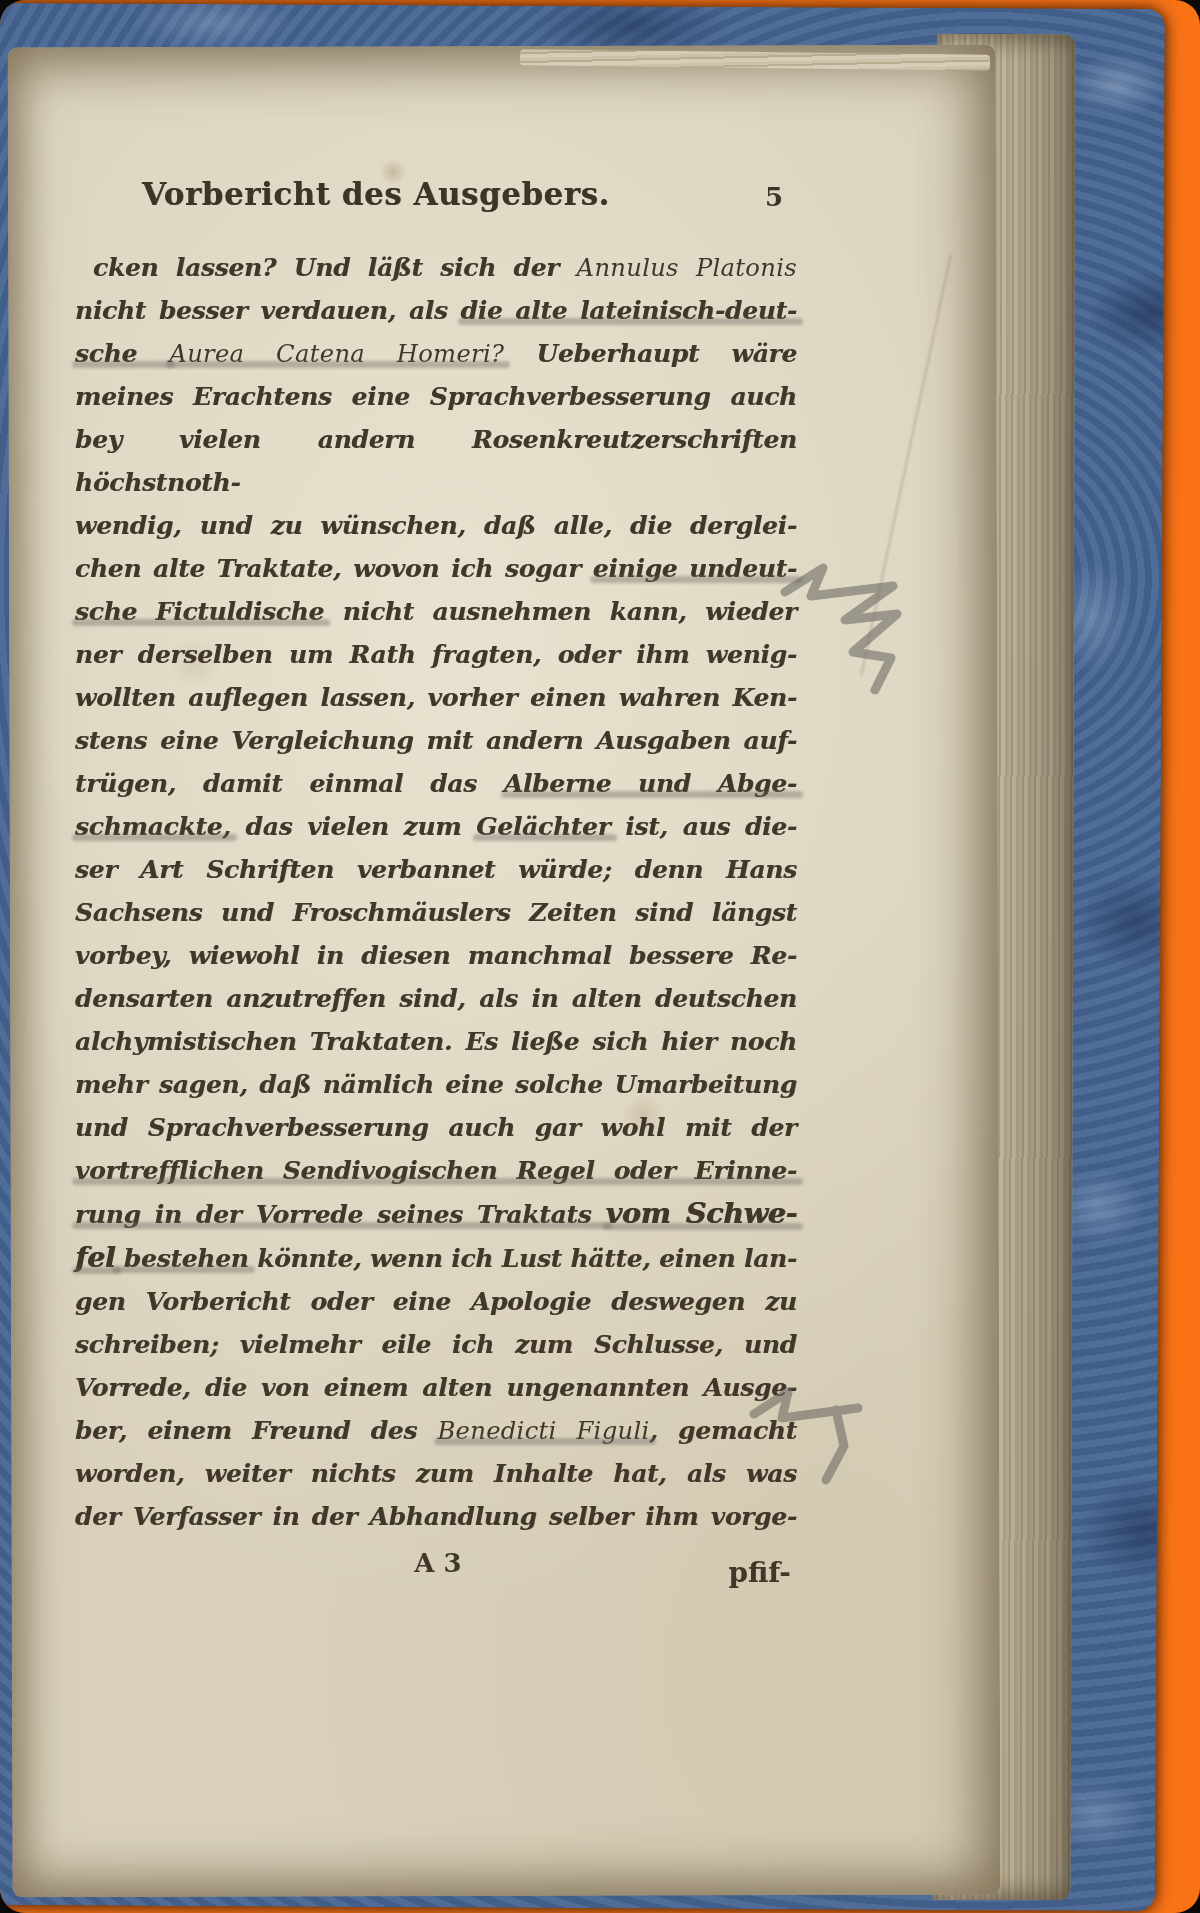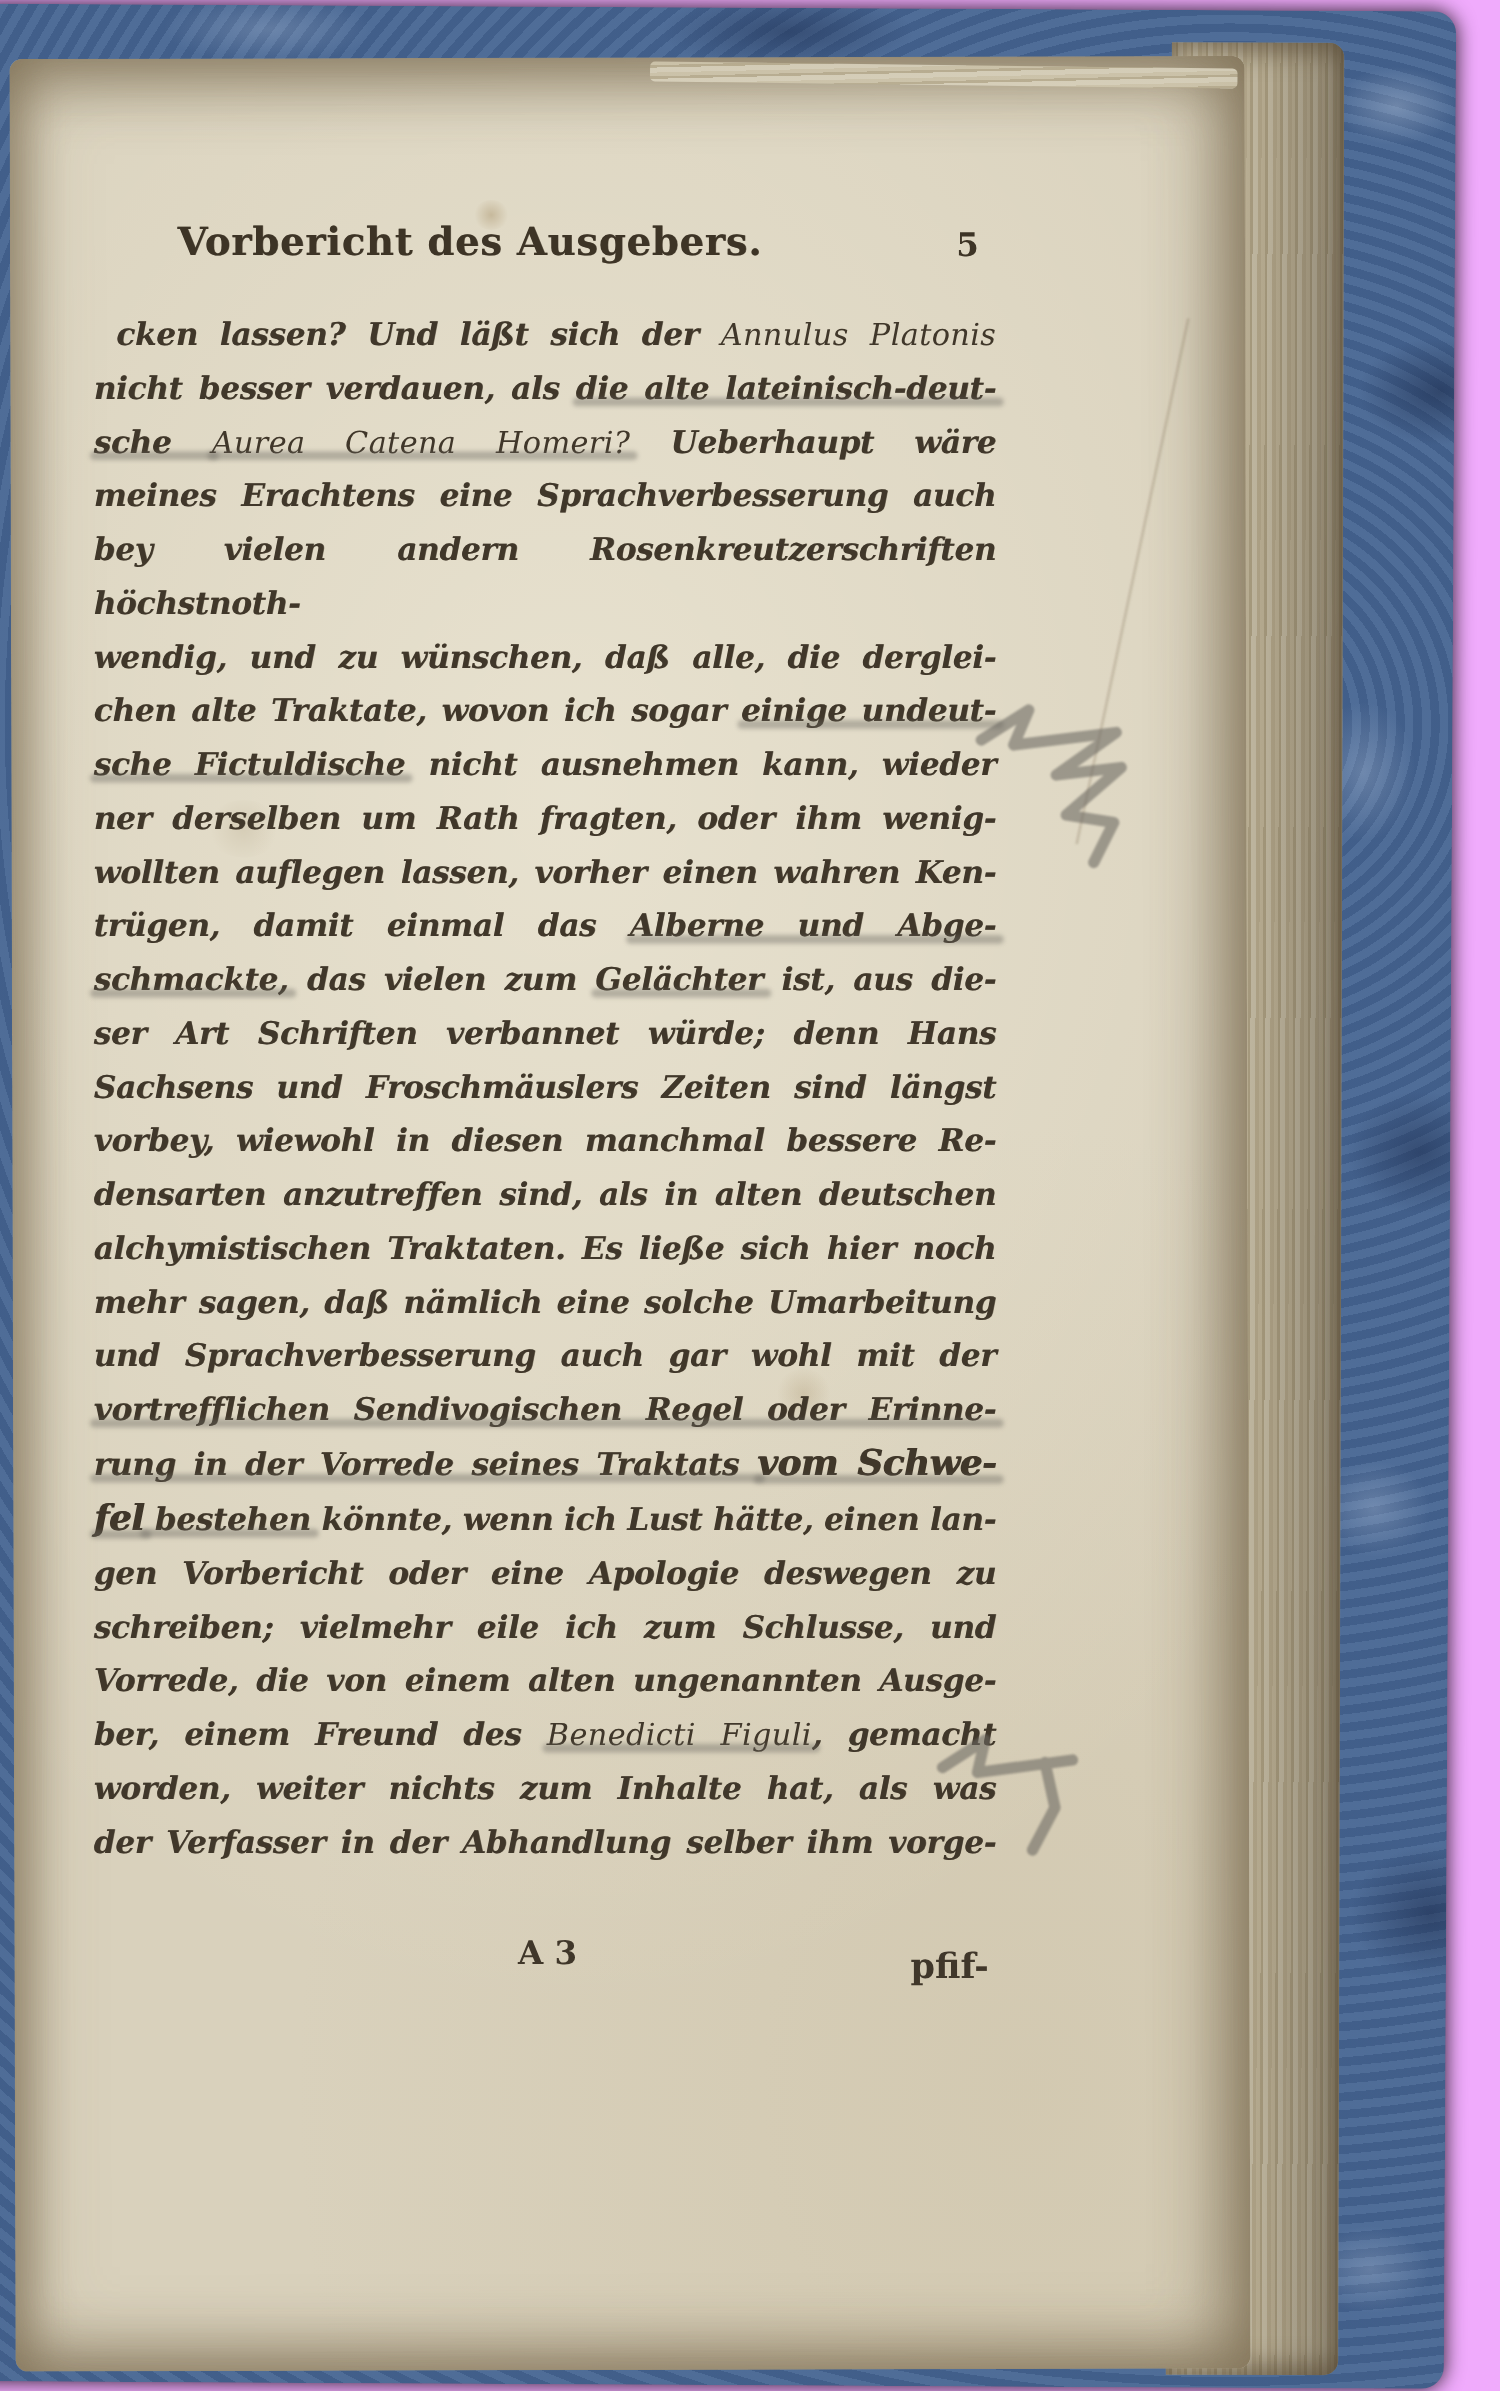--- a/index.html
+++ b/index.html
@@ -1,17 +1,17 @@
 <!DOCTYPE html>
 <html><head>
 <meta charset="utf-8">
 <style>
   html,body{margin:0;padding:0;background:#0b0907;}
-  .scene{position:relative;width:1200px;height:1913px;background:#f0abfc;overflow:hidden;
-         font-family:"DejaVu Serif","Liberation Serif",serif;}
+  .scene{position:relative;width:1200px;height:1913px;background:#f97316;overflow:hidden;
+         font-family:"DejaVu Serif","Liberation Serif",serif;border-radius:25px;}
   
   .cover{position:absolute;left:-28px;top:6px;width:1188px;height:1902px;border-radius:18px;
     transform:rotate(.3deg);
     background:
       radial-gradient(70px 45px at 96% 4%, rgba(215,225,240,.30), transparent 70%),
       radial-gradient(90px 60px at 99% 16%, rgba(25,40,72,.55), transparent 72%),
       radial-gradient(60px 80px at 94% 32%, rgba(205,218,238,.25), transparent 70%),
       radial-gradient(85px 70px at 98% 48%, rgba(28,44,78,.5), transparent 70%),
       radial-gradient(65px 55px at 95% 63%, rgba(200,214,236,.28), transparent 70%),
       radial-gradient(90px 75px at 99% 80%, rgba(24,38,70,.5), transparent 72%),
@@ -99,20 +99,21 @@
       <div class="line"><span>cken lassen? Und läßt sich der </span><span class="latin">Annulus Platonis</span></div>
       <div class="line"><span>nicht besser verdauen, als </span><span class="pencil-underline">die alte lateinisch-deut-</span></div>
       <div class="line"><span class="pencil-underline">sche </span><span class="latin pencil-underline">Aurea Catena Homeri?</span><span> Ueberhaupt wäre</span></div>
       <div class="line"><span>meines Erachtens eine Sprachverbesserung auch</span></div>
       <div class="line"><span>bey vielen andern Rosenkreutzerschriften höchstnoth-</span></div>
       <div class="line"><span>wendig, und zu wünschen, daß alle, die derglei-</span></div>
       <div class="line"><span>chen alte Traktate, wovon ich sogar </span><span class="pencil-underline">einige undeut-</span></div>
       <div class="line"><span class="pencil-underline">sche Fictuldische</span><span> nicht ausnehmen kann, wieder</span></div>
       <div class="line"><span>ner derselben um Rath fragten, oder ihm wenig-</span></div>
       <div class="line"><span>wollten auflegen lassen, vorher einen wahren Ken-</span></div>
+      <div class="line"><span>stens eine Vergleichung mit andern Ausgaben auf-</span></div>
       <div class="line"><span>trügen, damit einmal das </span><span class="pencil-underline">Alberne und Abge-</span></div>
       <div class="line"><span class="pencil-underline">schmackte,</span><span> das vielen zum </span><span class="pencil-underline">Gelächter</span><span> ist, aus die-</span></div>
       <div class="line"><span>ser Art Schriften verbannet würde; denn Hans</span></div>
       <div class="line"><span>Sachsens und Froschmäuslers Zeiten sind längst</span></div>
       <div class="line"><span>vorbey, wiewohl in diesen manchmal bessere Re-</span></div>
       <div class="line"><span>densarten anzutreffen sind, als in alten deutschen</span></div>
       <div class="line"><span>alchymistischen Traktaten. Es ließe sich hier noch</span></div>
       <div class="line"><span>mehr sagen, daß nämlich eine solche Umarbeitung</span></div>
       <div class="line"><span>und Sprachverbesserung auch gar wohl mit der</span></div>
       <div class="line"><span class="pencil-underline">vortrefflichen Sendivogischen Regel oder Erinne-</span></div>

